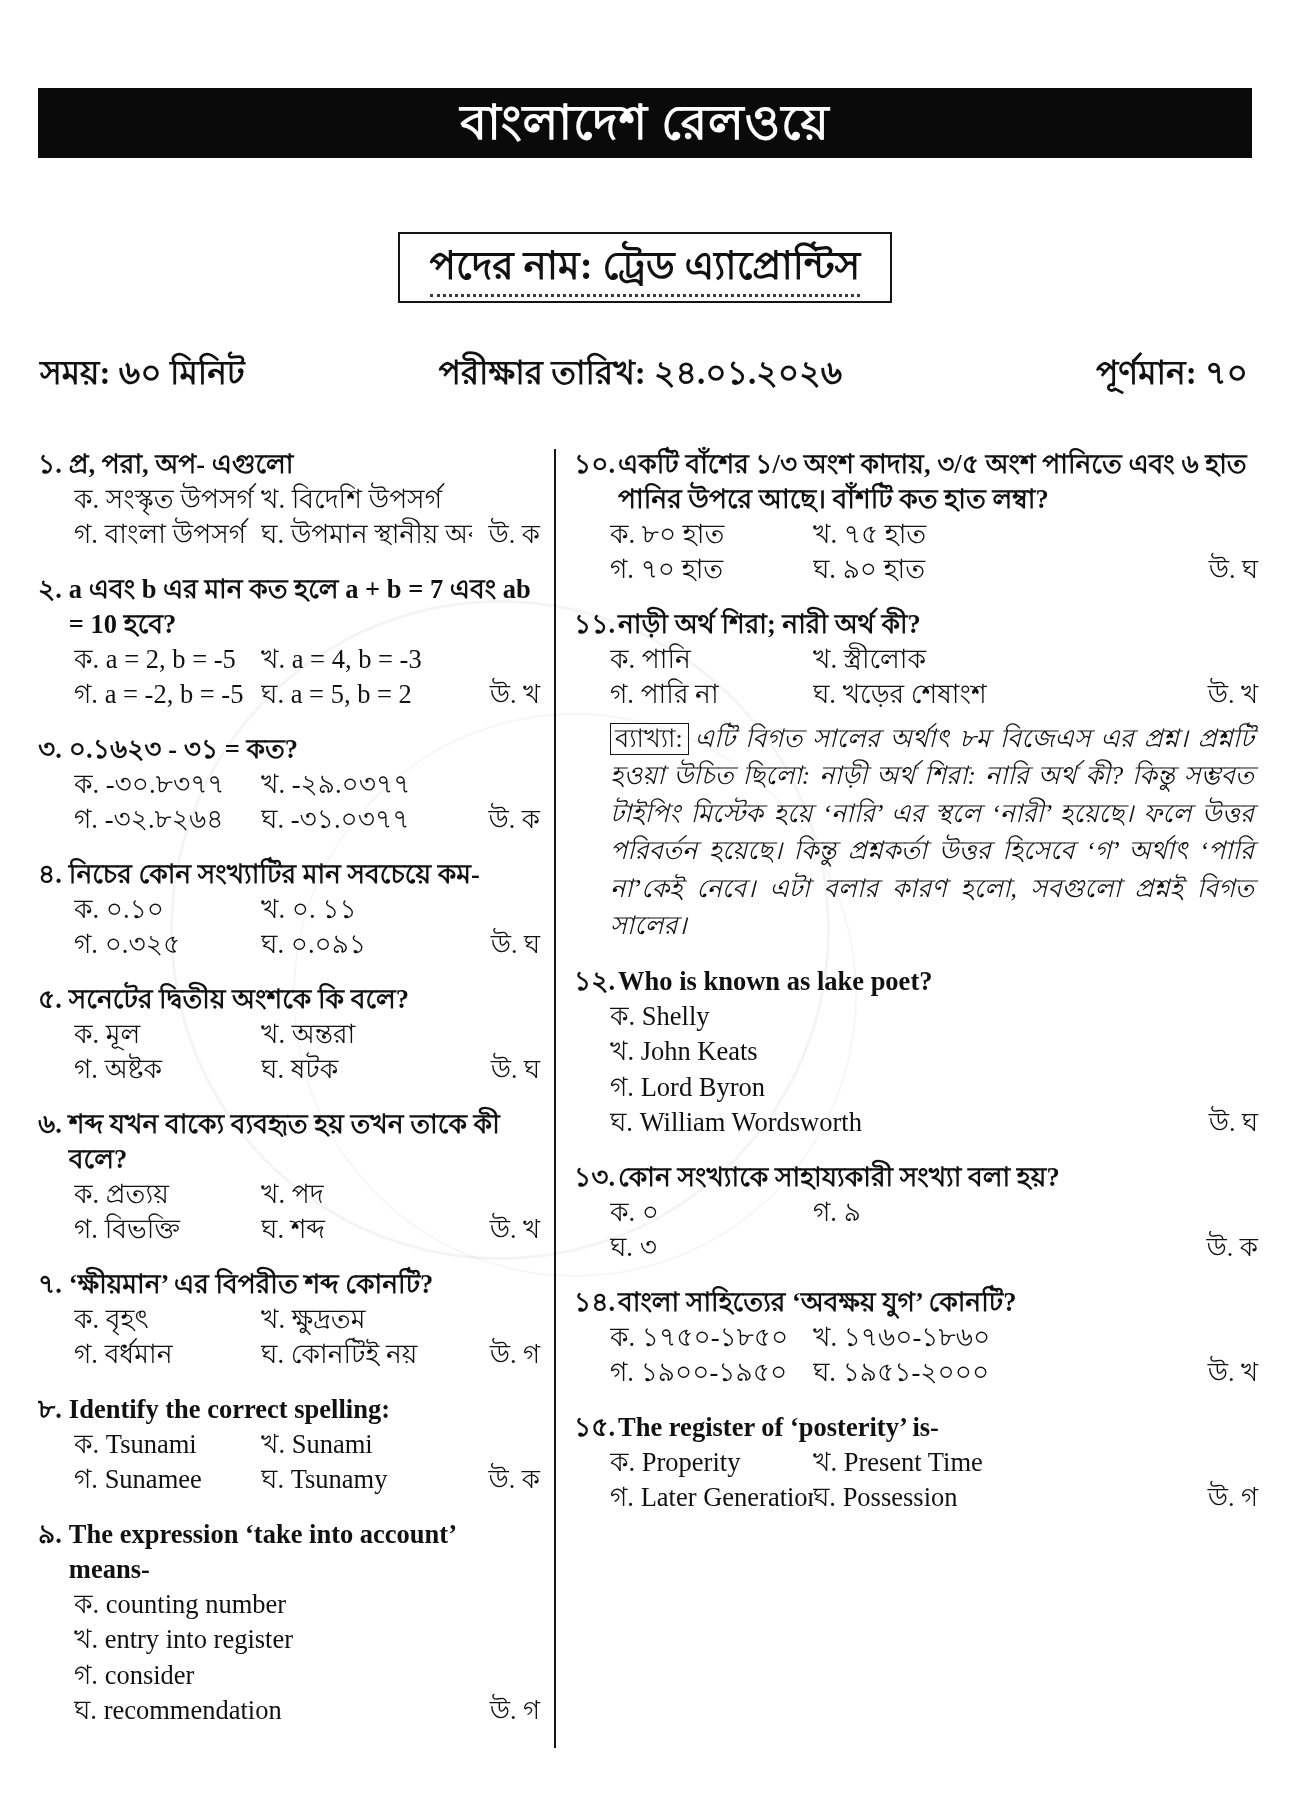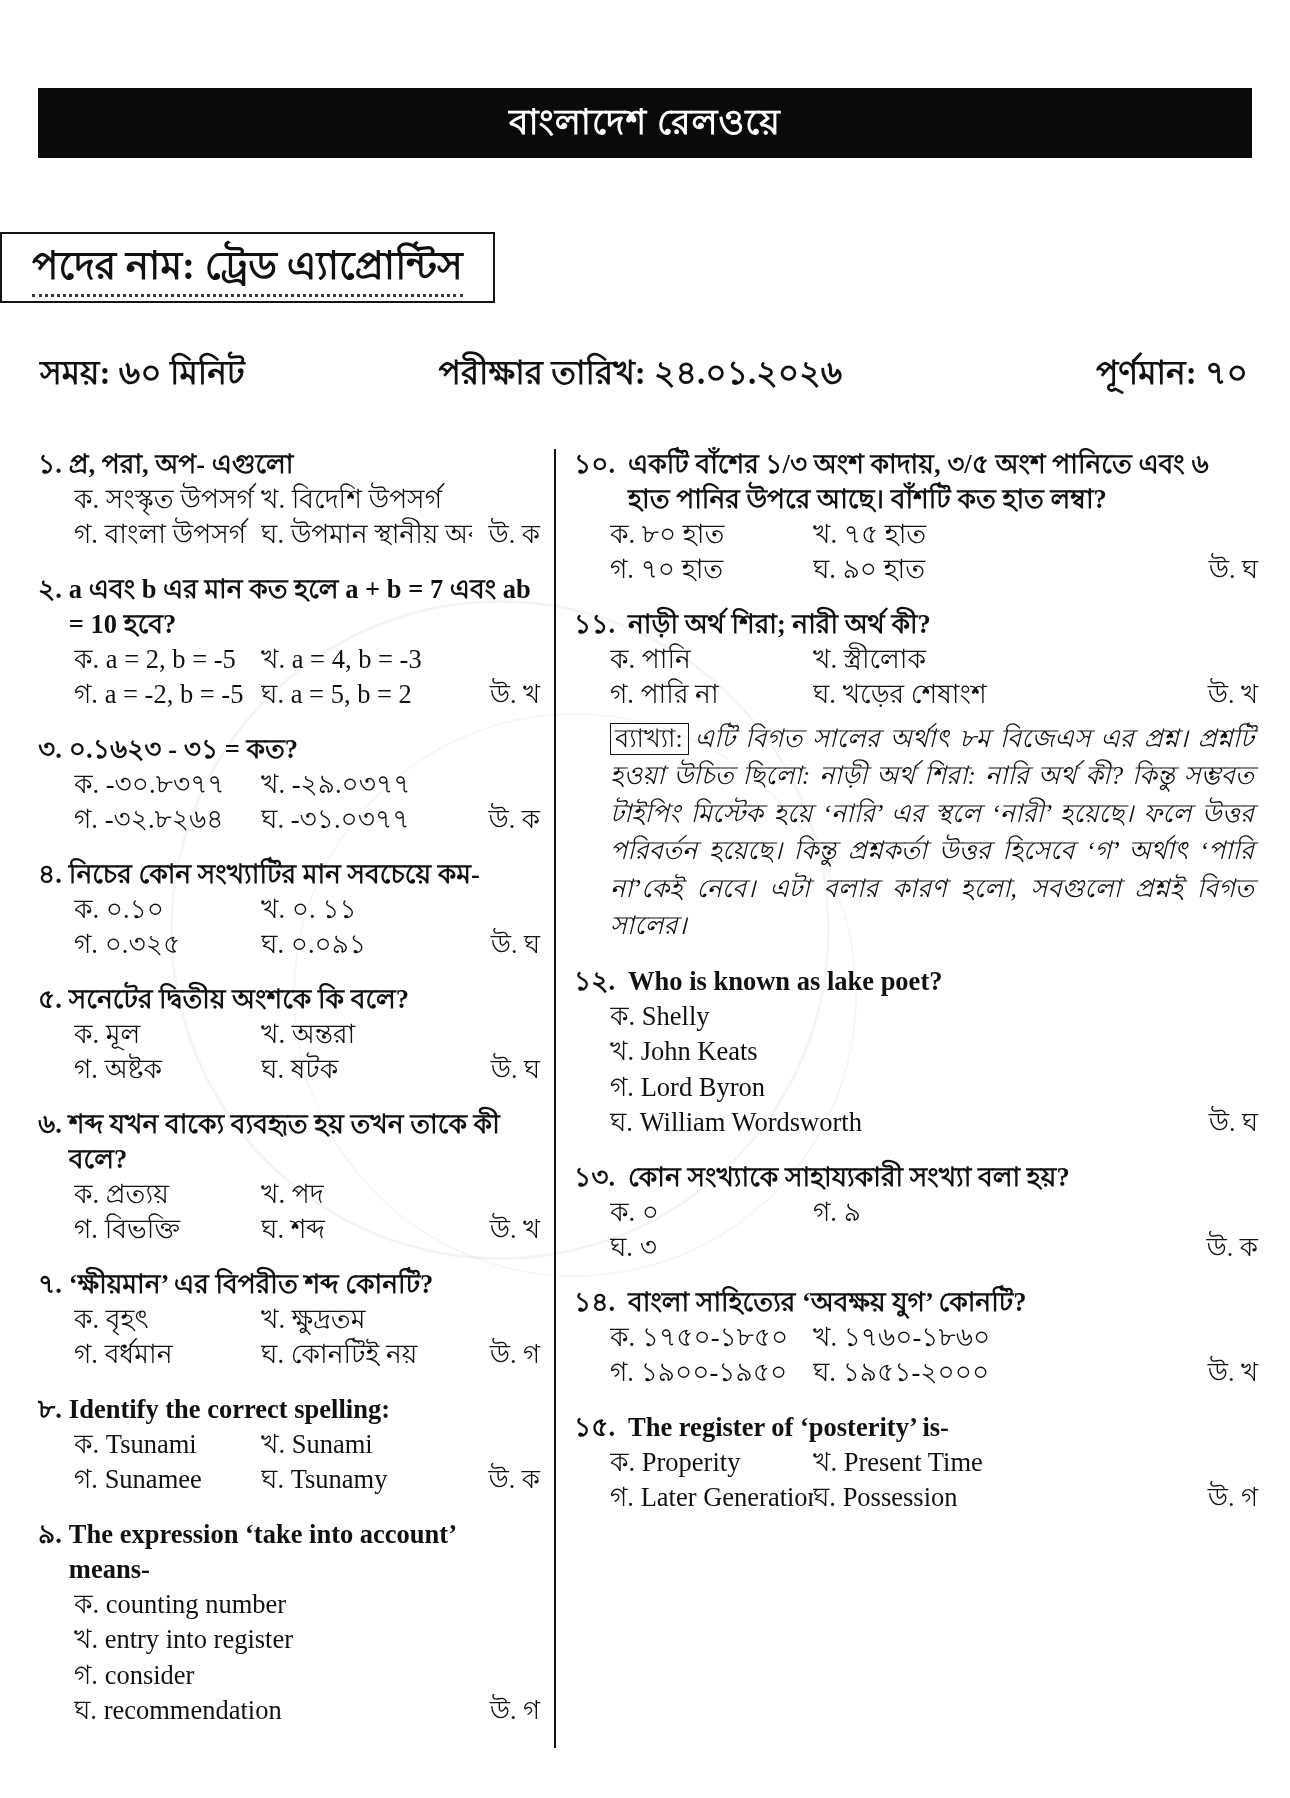--- a/index.html
+++ b/index.html
@@ -35,25 +35,25 @@
     width:560px;height:560px;
     border:2px solid rgba(0,0,0,0.035);
     border-radius:50%;
   }
   .banner{
     margin:88px 38px 0 38px;
     background:var(--banner-bg);
     color:#fff;
     text-align:center;
     font-weight:bold;
-    font-size:35px;
+    font-size:48px;
     line-height:70px;
     letter-spacing:1px;
   }
-  .title-row{ text-align:left; margin-top:74px; }
+  .title-row{ text-align:center; margin-top:74px; }
   .title-box{
     display:inline-block;
     border:2px solid #151515;
     padding:10px 30px 12px 30px;
     font-size:39px;
     font-weight:bold;
     line-height:1.15;
   }
   .title-box .underlined{
     border-bottom:3px dotted #3a3a3a;
@@ -83,21 +83,21 @@
   .col-right{ flex:1; }
 
   .question{ margin-bottom:19px; }
   .q-head{
     display:flex;
     gap:7px;
     font-weight:bold;
     font-size:26.5px;
     line-height:35px;
   }
-  .col-right .q-head{ gap:13px; }
+  .col-right .q-head{ gap:3px; }
   .q-num{ flex:none; }
   .q-text{ flex:1; min-width:0; }
   .q-options{
     position:relative;
     margin-left:36px;
     font-size:26.5px;
     line-height:35.5px;
     padding-right:64px;
   }
   .q-options.grid{

